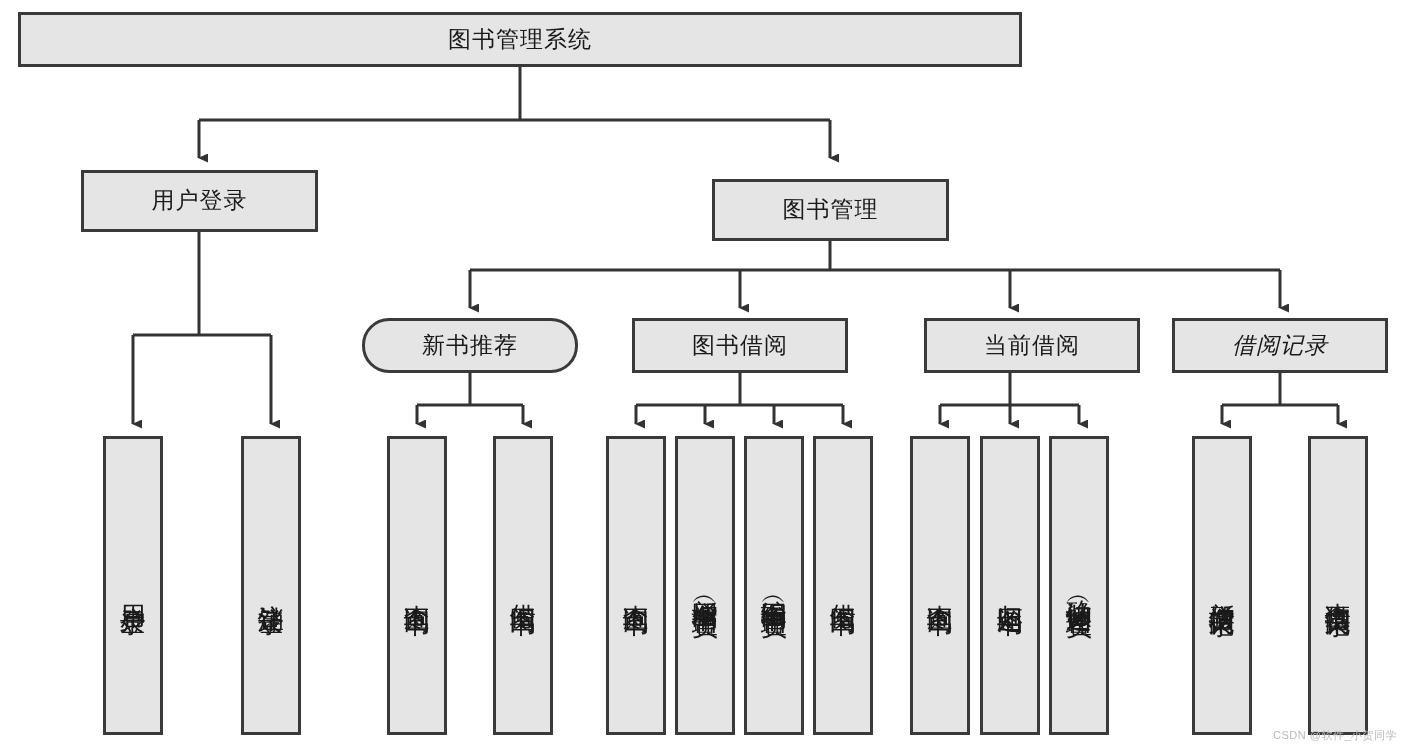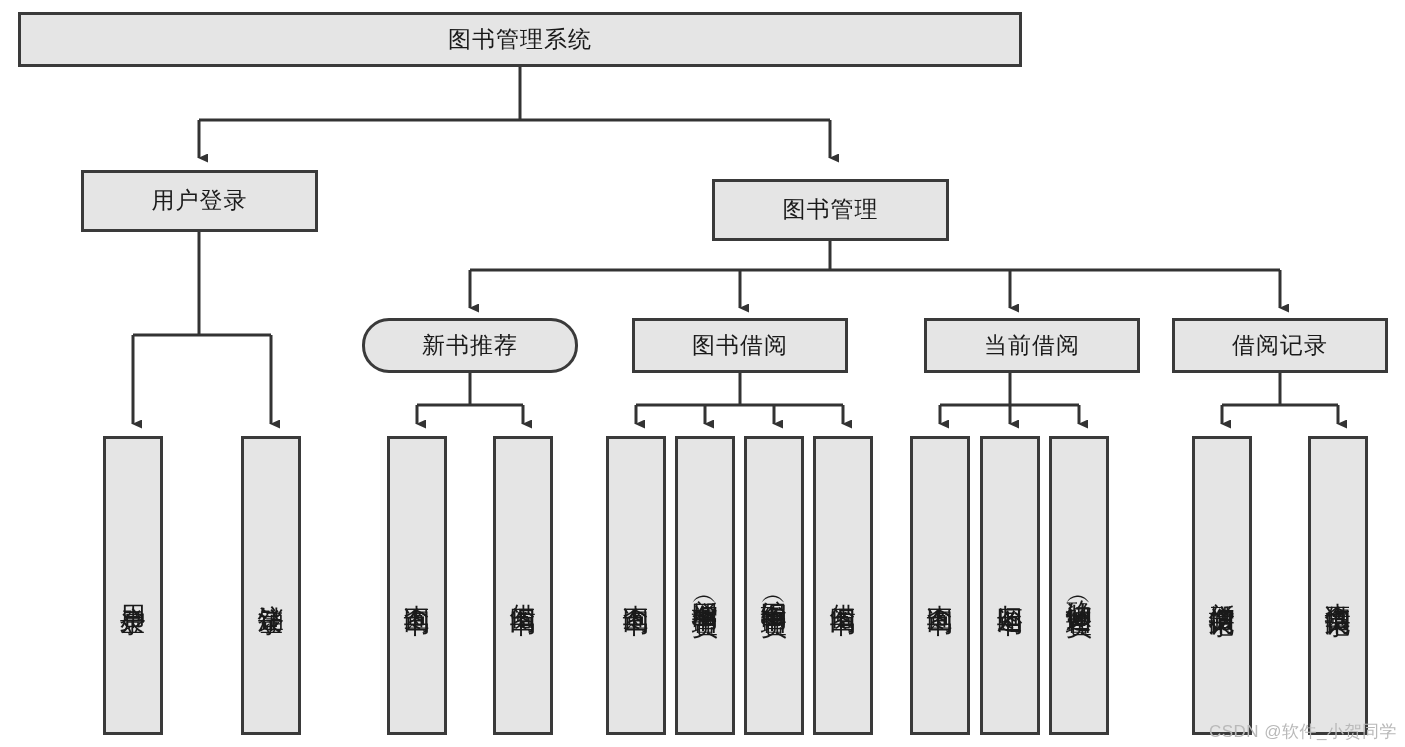--- a/index.html
+++ b/index.html
@@ -48,21 +48,21 @@
   .node.vert .label {
     writing-mode: vertical-rl;
     text-orientation: upright;
     white-space: nowrap;
   }
   .node .label { display: block; }
   #watermark {
     position: absolute;
     right: 8px;
     bottom: 4px;
-    font-size: 17px;
+    font-size: 11px;
     color: #b9b9b9;
     letter-spacing: 0.5px;
     white-space: nowrap;
     font-family: "Liberation Sans", "DejaVu Sans", sans-serif;
   }
 </style>
 </head>
 <body>
 
 <div id="diagram-root">
@@ -130,21 +130,21 @@
 
   <div class="node horiz" style="left:362px; top:318px; width:216px; height:55px;border-radius:27px;">
     <span class="label">新书推荐</span>
   </div>
   <div class="node horiz" style="left:632px; top:318px; width:216px; height:55px;">
     <span class="label">图书借阅</span>
   </div>
   <div class="node horiz" style="left:924px; top:318px; width:216px; height:55px;">
     <span class="label">当前借阅</span>
   </div>
-  <div class="node horiz" style="left:1172px; top:318px; width:216px; height:55px;">
+  <div class="node horiz" style="left:1172px; top:318px; width:216px; height:55px;font-style:italic;">
     <span class="label">借阅记录</span>
   </div>
 
   <div class="node vert" style="left:103px; top:436px; width:60px; height:299px;">
     <span class="label">用户登录</span>
   </div>
   <div class="node vert" style="left:241px; top:436px; width:60px; height:299px;">
     <span class="label">注销登录</span>
   </div>
 

